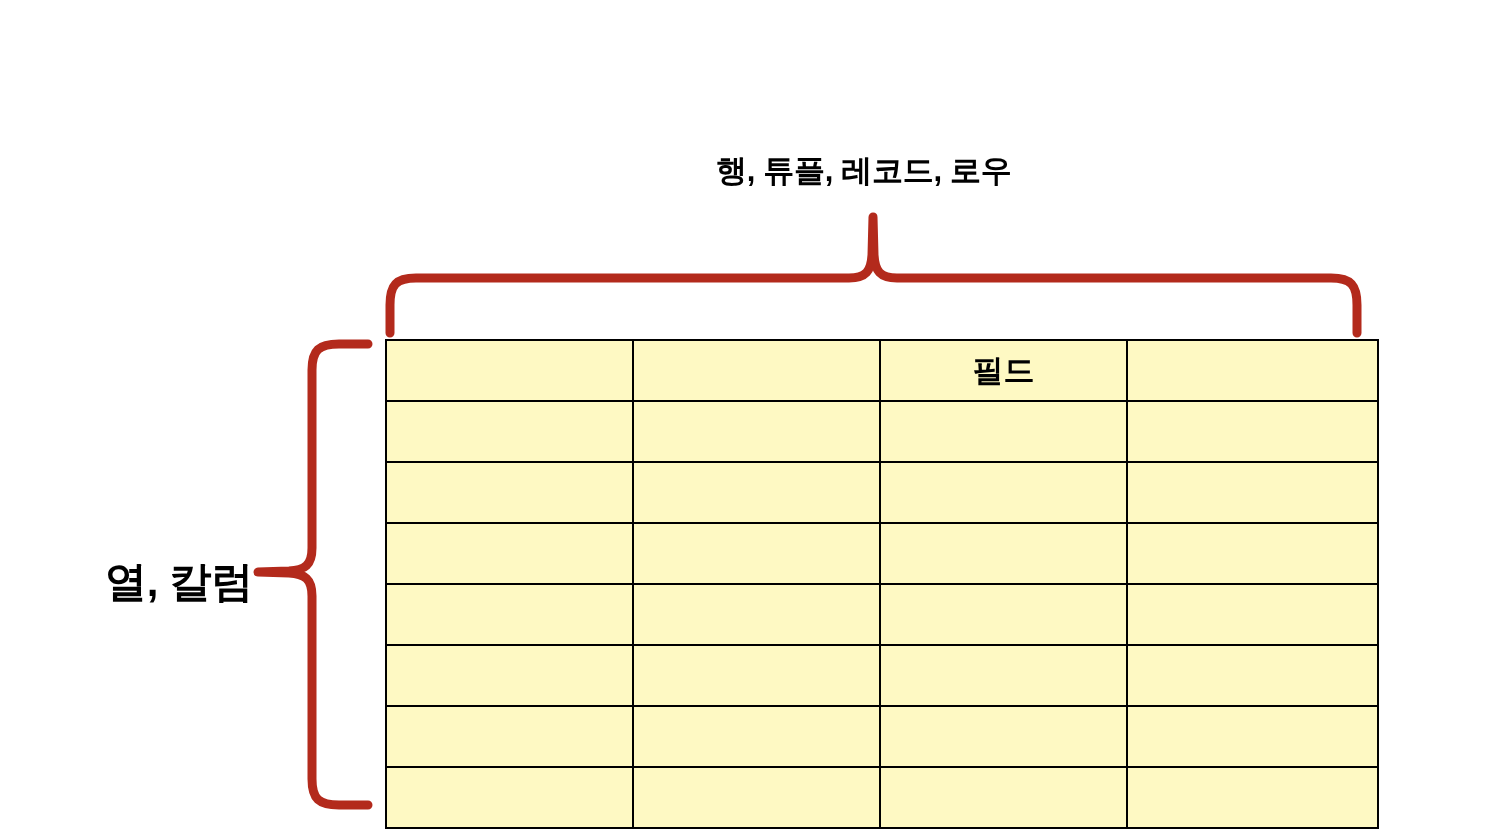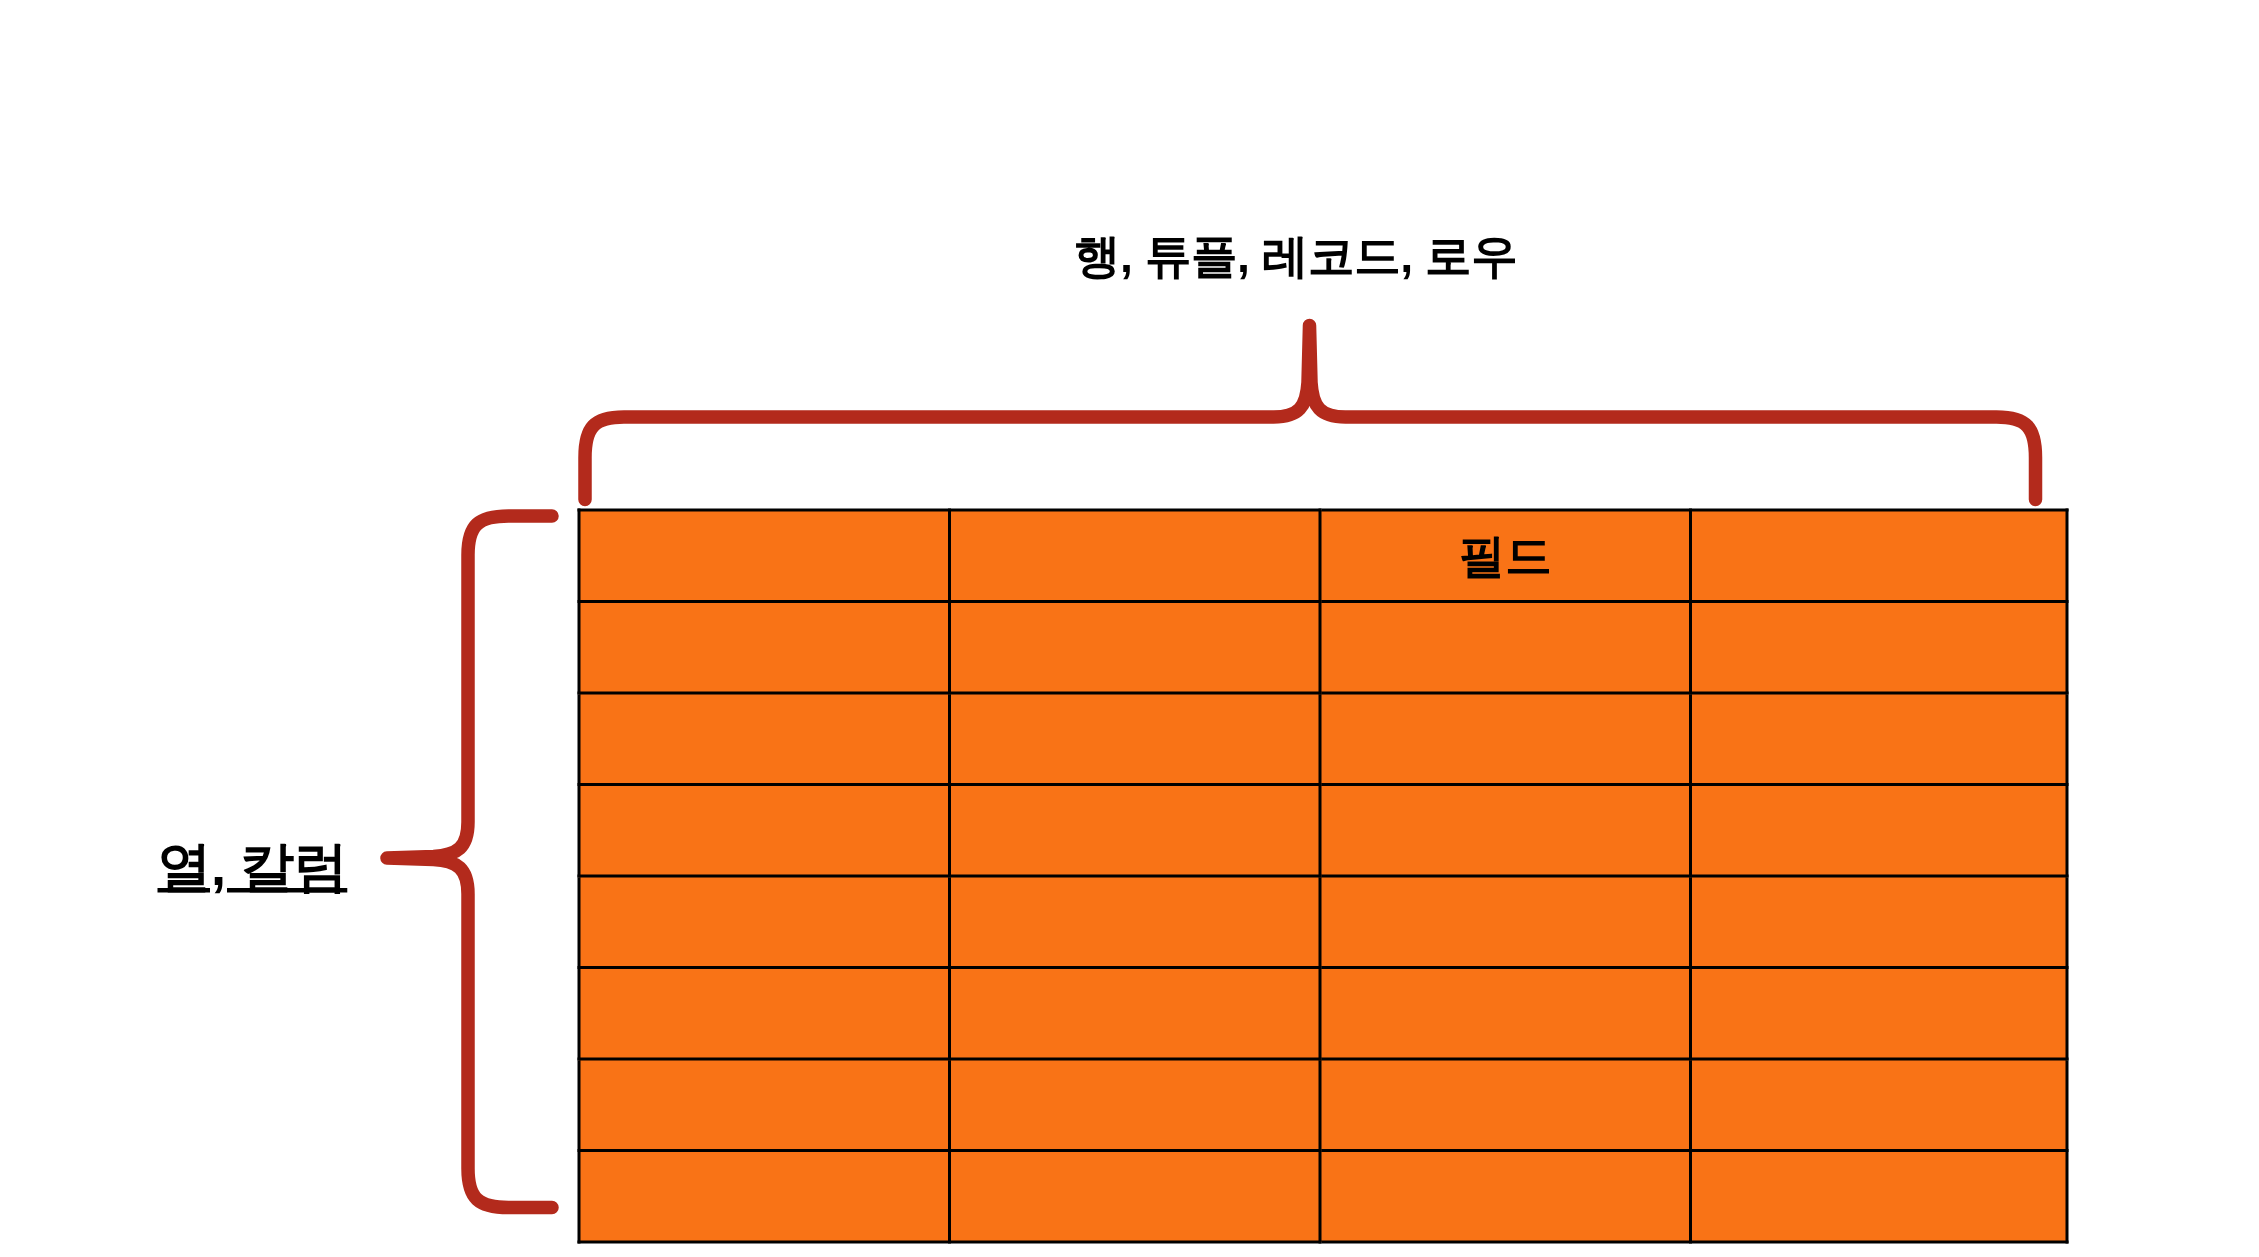--- a/index.html
+++ b/index.html
@@ -34,22 +34,21 @@
     user-select: none;
   }
   #row-label {
     left: 716px;
     top: 113px;
     font-size: 31px;
   }
   #col-label {
     left: 105px;
     top: 517px;
-    font-size: 36px;
-    text-decoration: underline;
+    font-size: 42px;
   }
 
   
   #braces {
     position: absolute;
     left: 0;
     top: 0;
     width: 1506px;
     height: 838px;
     pointer-events: none;
@@ -67,21 +66,21 @@
     border-collapse: collapse;
     table-layout: fixed;
     width: 984px;
     height: 472px;
   }
   table.grid td {
     border: 2.5px solid #000000;
     padding: 0;
     margin: 0;
     height: 59px;
-    background: #f97316;
+    background: #fef9c3;
     font-size: 31px;
     font-weight: bold;
     color: #000000;
     text-align: center;
     vertical-align: middle;
   }
   td.c1 { width: 245px; }
   td.c2 { width: 245px; }
   td.c3 { width: 245px; }
   td.c4 { width: 249px; }

